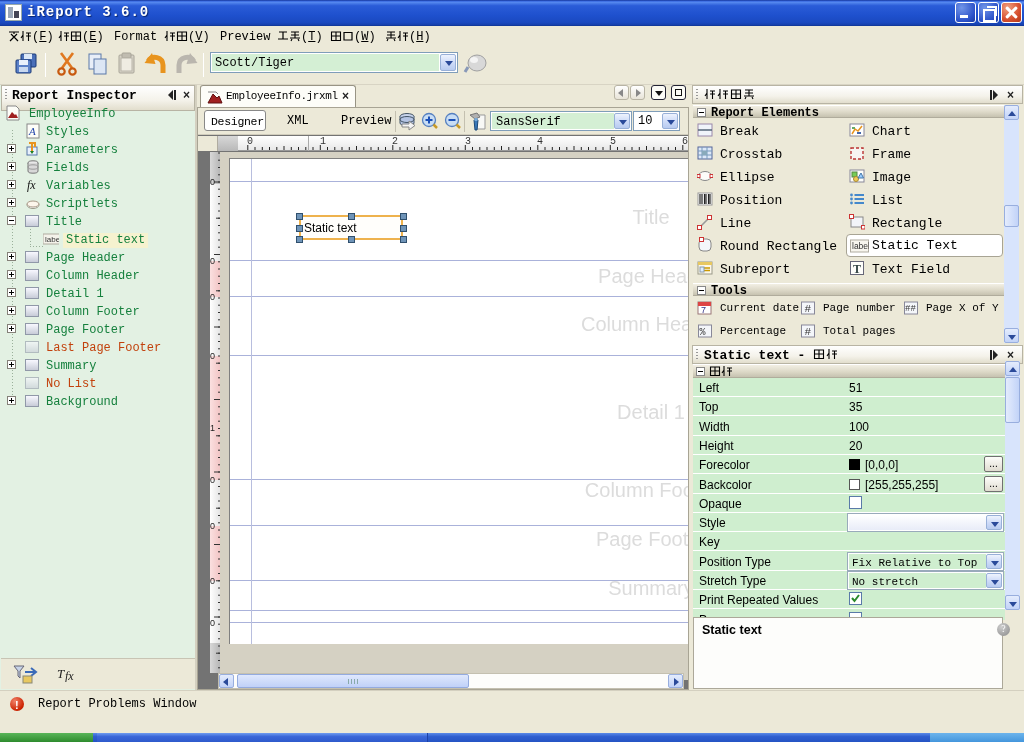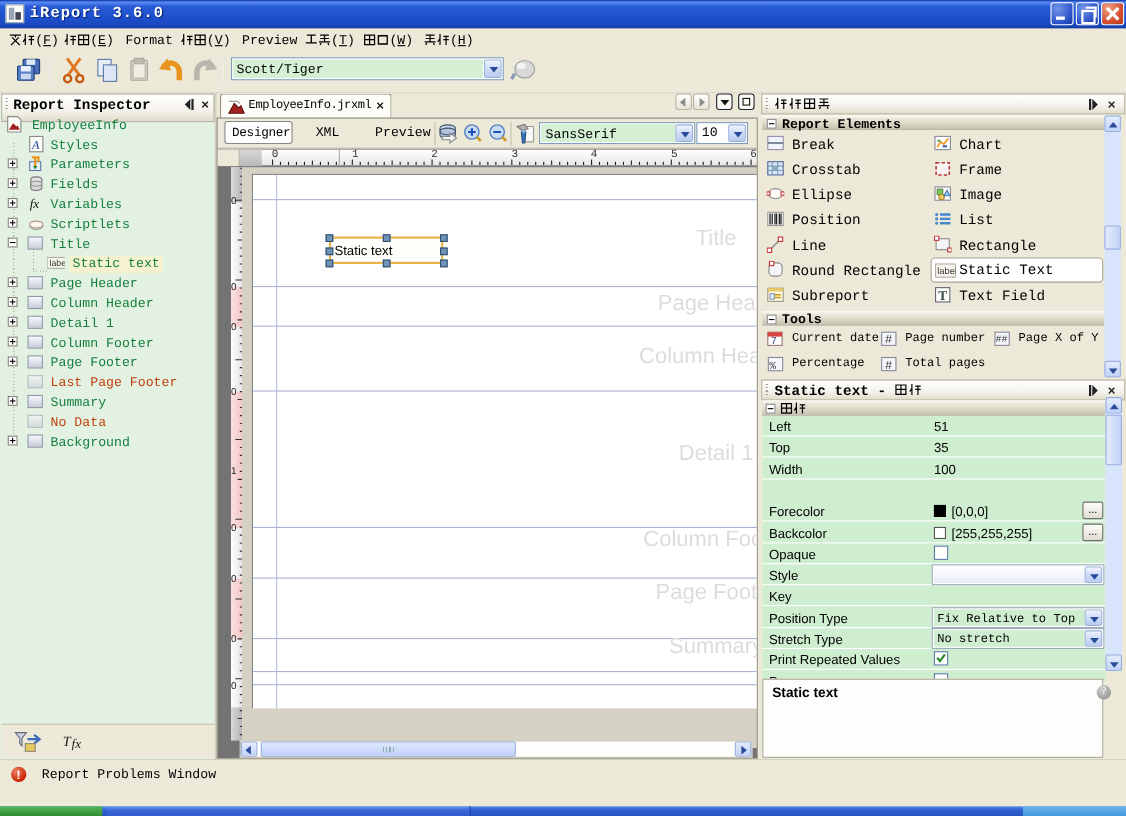--- a/index.html
+++ b/index.html
@@ -326,21 +326,21 @@
         <div class="tband" style="left:24px;opacity:.6"></div>
         <span class="ttxt gray" style="left:45px">Last Page Footer</span>
       </div>
    <div class="trow" style="top:252px">
         <div class="texp plus"></div>
         <div class="tband" style="left:24px"></div>
         <span class="ttxt" style="left:45px">Summary</span>
       </div>
    <div class="trow" style="top:270px">
         <div class="tband" style="left:24px;opacity:.6"></div>
-        <span class="ttxt gray" style="left:45px">No Data</span>
+        <span class="ttxt gray" style="left:45px">No List</span>
       </div>
    <div class="trow" style="top:288px">
         <div class="texp plus"></div>
         <div class="tband" style="left:24px"></div>
         <span class="ttxt" style="left:45px">Background</span>
       </div>
   </div>
   <div id="lp-foot">
     <svg class="abs" style="left:12px;top:5px" width="26" height="20">
         <path d="M1 2 H11 L7 7 V14 L5 12 V7 Z" fill="#c8d4e8" stroke="#667"></path>
@@ -699,20 +699,24 @@
         <span class="pval">51</span>
       </div>
     <div class="prow" style="top:19.3px">
         <span class="plab">Top</span>
         <span class="pval">35</span>
       </div>
     <div class="prow" style="top:38.6px">
         <span class="plab">Width</span>
         <span class="pval">100</span>
       </div>
+    <div class="prow" style="top:57.9px">
+        <span class="plab">Height</span>
+        <span class="pval">20</span>
+      </div>
     <div class="prow" style="top:77.2px">
         <span class="plab">Forecolor</span>
       <span class="abs" style="left:156px;top:4px;width:11px;height:11px;background:#000"></span>
       <span class="pval" style="left:172px">[0,0,0]</span>
         <div class="pbtn">...</div>
       </div>
     <div class="prow" style="top:96.5px">
         <span class="plab">Backcolor</span>
       <span class="abs" style="left:156px;top:4px;width:11px;height:11px;background:#fff;border:1px solid #555"></span>
       <span class="pval" style="left:172px">[255,255,255]</span>

